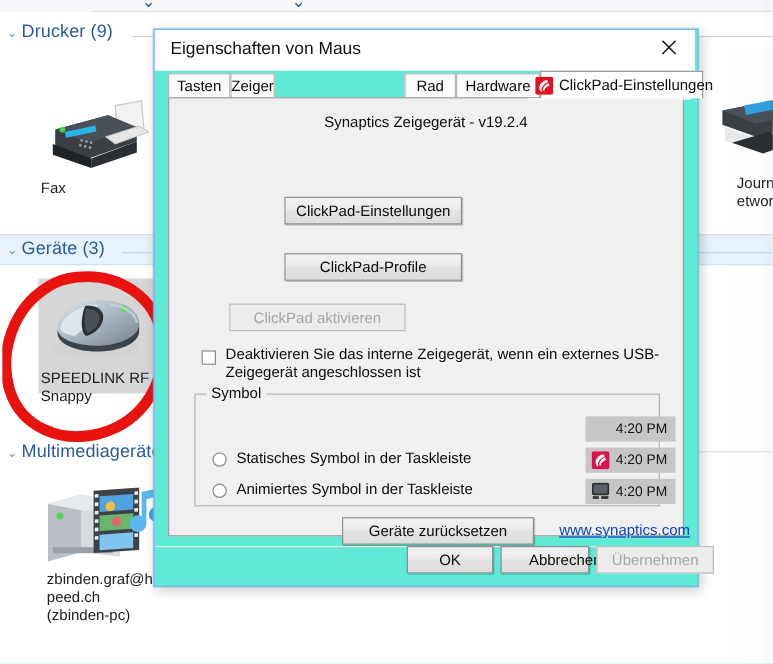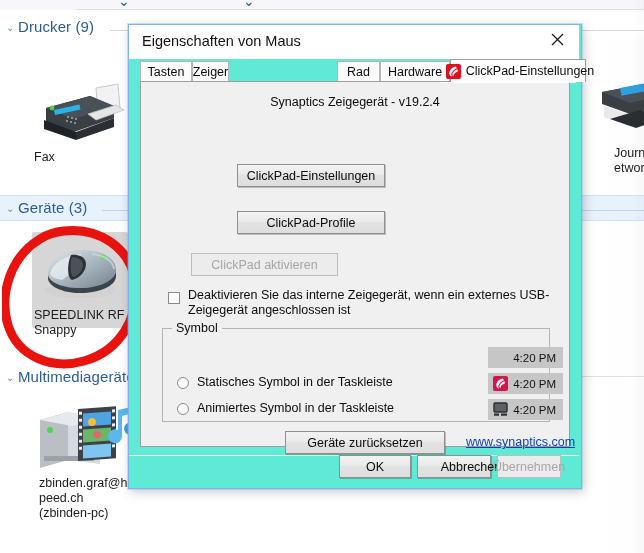--- a/index.html
+++ b/index.html
@@ -417,14 +417,14 @@
     </div>
 
     <div class="btn" style="left:144px;top:349px;width:160px;height:23px;">Geräte zurücksetzen</div>
 
     <a class="link" style="left:325px;top:353px;">www.synaptics.com</a>
   </div>
 
   <div class="dlg-footer-sep"></div>
   <div class="btn" style="left:210px;top:430px;width:72px;height:23px;">OK</div>
   <div class="btn" style="left:288px;top:430px;width:74px;height:23px;padding-left:34px;">Abbrechen</div>
-  <div class="btn disabled" style="left:368px;top:430px;width:64px;height:23px;">Übernehmen</div>
+  <div class="btn disabled" style="left:368px;top:430px;width:98px;height:23px;">Übernehmen</div>
 </div>
 
 </body></html>

